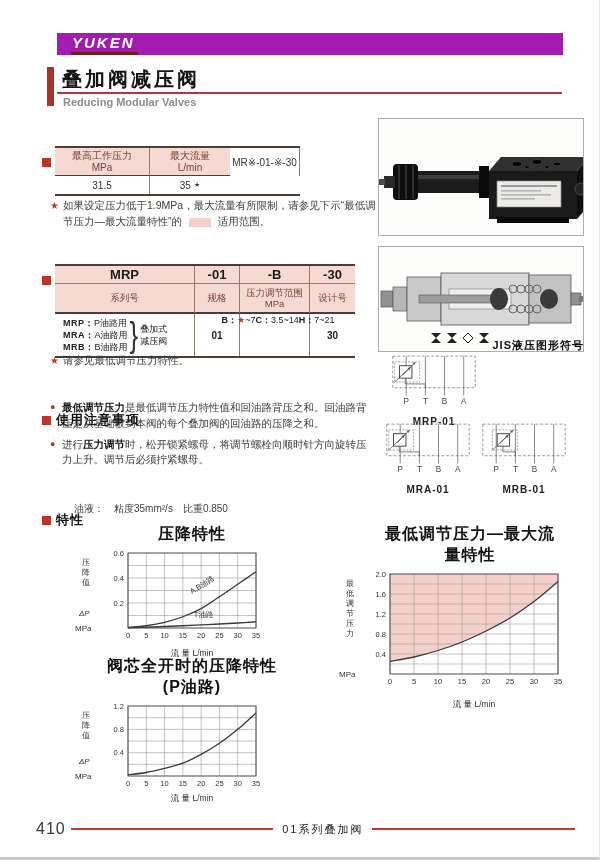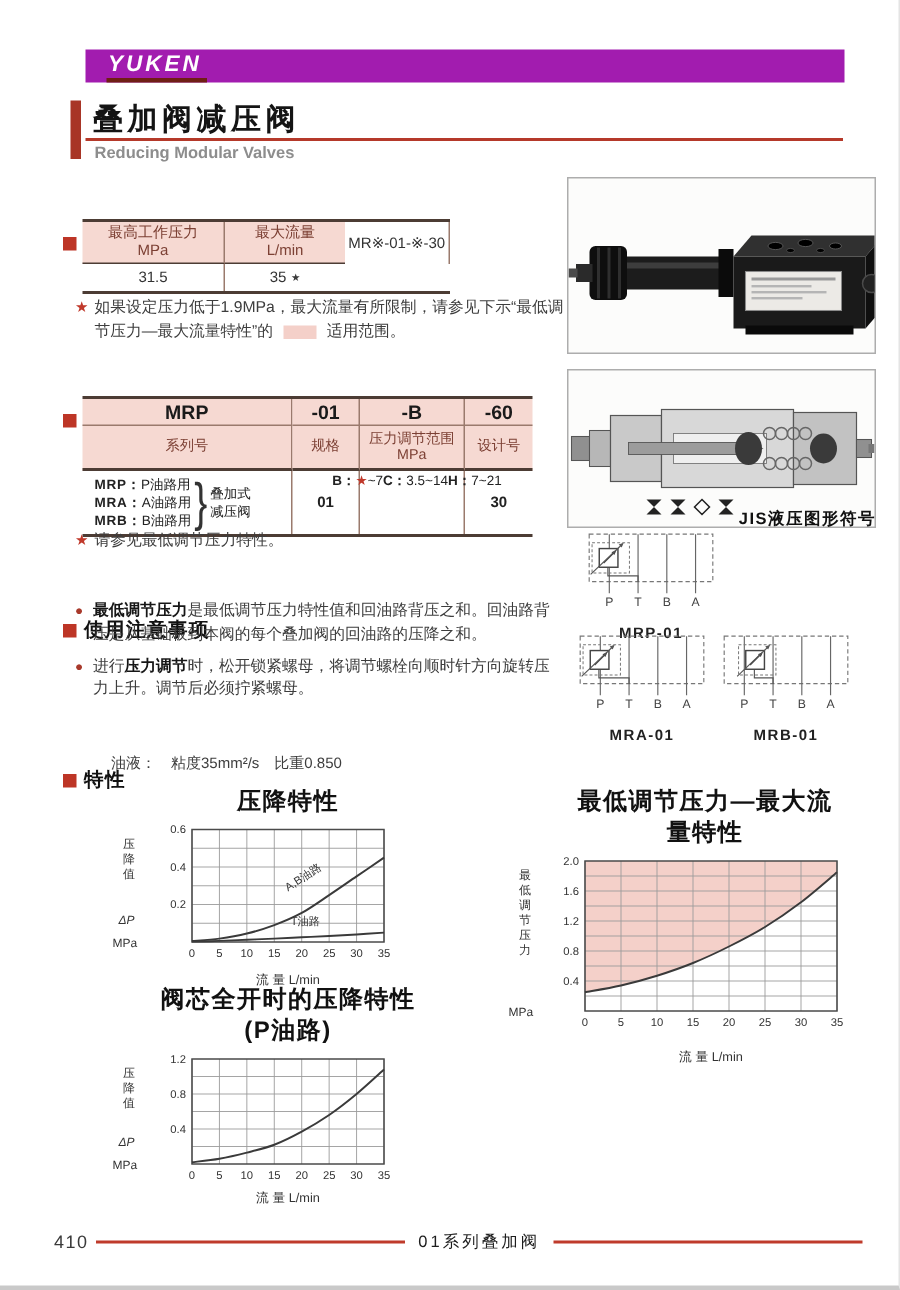--- a/index.html
+++ b/index.html
@@ -66,21 +66,21 @@
   .jis{position:absolute;left:378px;top:338px;width:206px;text-align:right;font-size:11px;font-weight:bold;color:#111;letter-spacing:1px;}
   .sym{position:absolute;width:92px;}
   .symlabel{text-align:center;font-size:10px;font-weight:bold;letter-spacing:1px;color:#222;margin-top:1px;}
 
   
   .chart{position:absolute;}
   .ctitle{font-size:16px;font-weight:bold;color:#111;text-align:center;letter-spacing:1px;margin-bottom:2px;}
 
   
   .footer{position:absolute;left:36px;right:24px;top:820px;display:flex;align-items:center;}
-  .pageno{font-size:12px;color:#3a3a3a;margin-right:5px;letter-spacing:1px;}
+  .pageno{font-size:16px;color:#3a3a3a;margin-right:5px;letter-spacing:1px;}
   .fline{flex:1;height:2px;background:#bf3b2b;}
   .flabel{font-size:11px;font-weight:normal;color:#1d1d1d;margin:0 9px;letter-spacing:2px;}
 </style>
 </head>
 <body>
 
 <div class="page">
 
   <div class="band">
     <span class="logo">YUKEN</span>
@@ -118,21 +118,21 @@
   </div>
 
   <div class="sec" style="left:42px;top:246px">
     <span class="sq"></span>
     <span>型号说明</span>
   </div>
   <div class="mtable">
     <div class="code vline">MRP</div>
     <div class="code vline">-01</div>
     <div class="code vline">-B</div>
-    <div class="code">-60</div>
+    <div class="code">-30</div>
     <div class="lab vline">
         <span>系列号</span>
       </div>
     <div class="lab vline">
         <span>规格</span>
       </div>
     <div class="lab vline">
         <span>压力调节范围</span>
         <span>MPa</span>
       </div>

